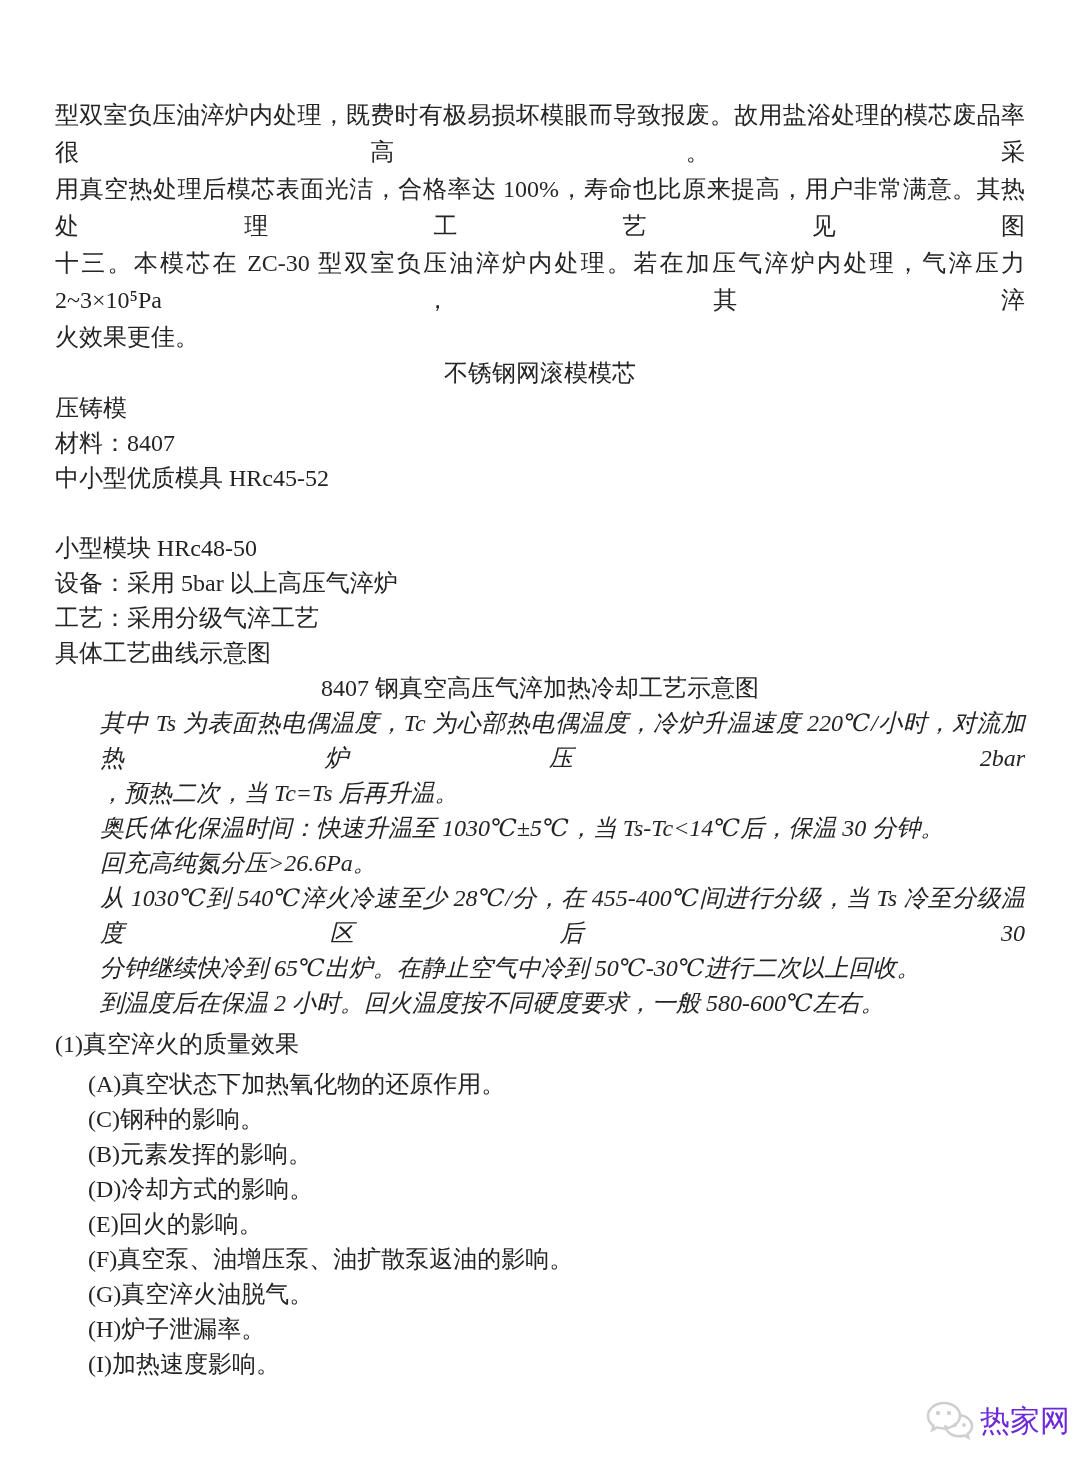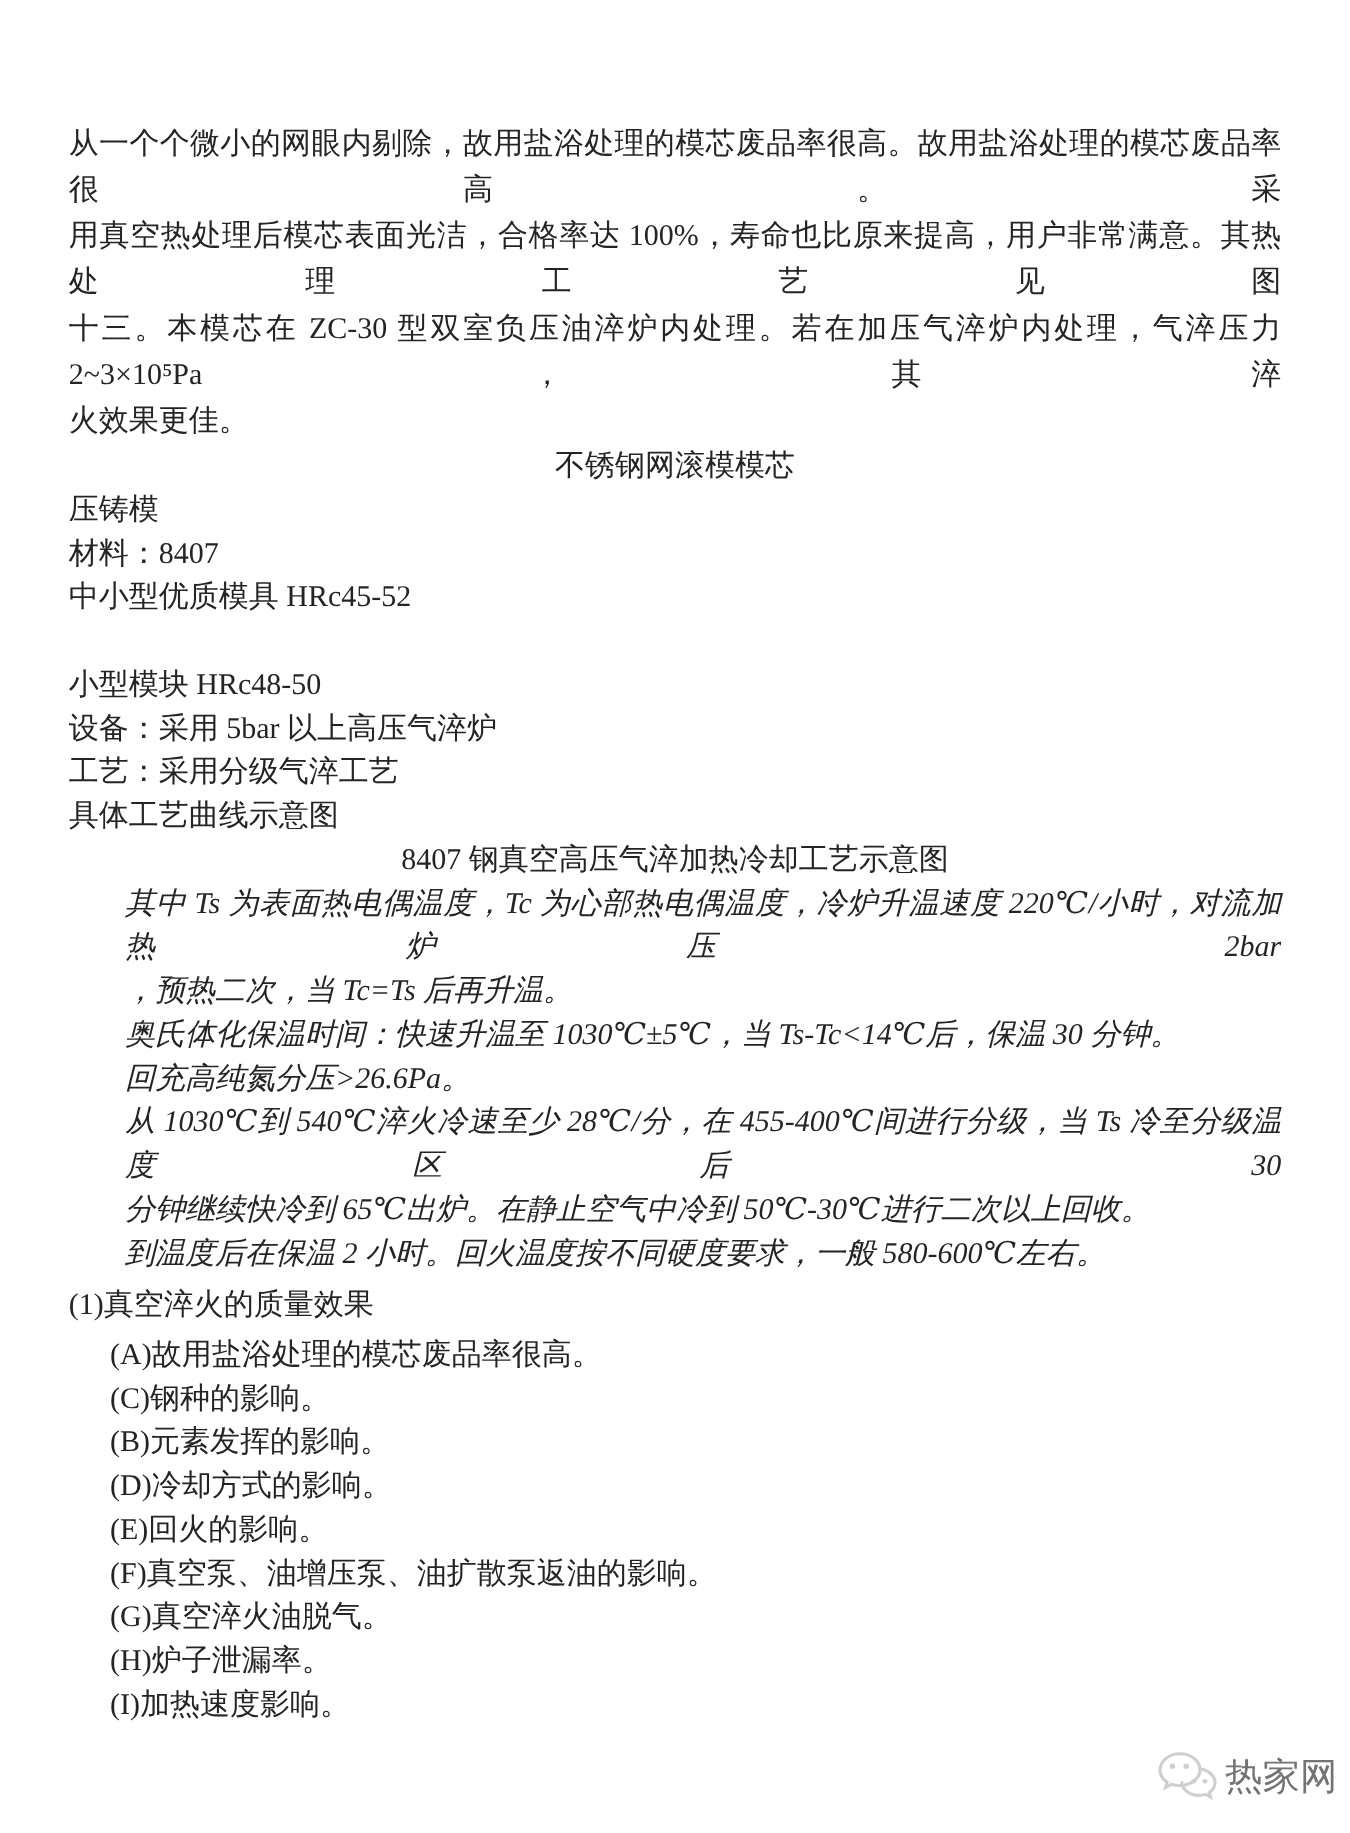--- a/index.html
+++ b/index.html
@@ -37,35 +37,35 @@
     margin-top: 0;
     white-space: nowrap;
   }
   .watermark {
     position: absolute;
     right: 10px;
     bottom: 24px;
     display: flex;
     align-items: center;
     gap: 6px;
-    color: #737373;
+    color: #6d28d9;
     font-family: "Liberation Sans", "DejaVu Sans", sans-serif;
     font-size: 30px;
     text-shadow: 0 1px 0 #ffffff;
   }
   .watermark svg { display: block; }
 </style>
 </head>
 <body>
 
 <div class="page">
   <div class="content">
 
     <div class="intro">
-      <div class="line fill">从一个个微小的网眼内剔除，故用盐浴处理的模芯废品率很高。故用盐浴处理的模芯废品率很高。采</div>
+      <div class="line fill">型双室负压油淬炉内处理，既费时有极易损坏模眼而导致报废。故用盐浴处理的模芯废品率很高。采</div>
       <div class="line fill">用真空热处理后模芯表面光洁，合格率达 100%，寿命也比原来提高，用户非常满意。其热处理工艺见图</div>
       <div class="line fill">十三。本模芯在 ZC-30 型双室负压油淬炉内处理。若在加压气淬炉内处理，气淬压力 2~3×10⁵Pa，其淬</div>
       <div class="line">火效果更佳。</div>
     </div>
 
     <div class="line center">不锈钢网滚模模芯</div>
 
     <div>
       <div class="line">压铸模</div>
       <div class="line">材料：8407</div>
@@ -89,21 +89,21 @@
       <div class="line proc">奥氏体化保温时间：快速升温至 1030℃±5℃，当 Ts-Tc&lt;14℃后，保温 30 分钟。</div>
       <div class="line proc">回充高纯氮分压&gt;26.6Pa。</div>
       <div class="line proc fill">从 1030℃到 540℃淬火冷速至少 28℃/分，在 455-400℃间进行分级，当 Ts 冷至分级温度区后 30</div>
       <div class="line proc">分钟继续快冷到 65℃出炉。在静止空气中冷到 50℃-30℃进行二次以上回收。</div>
       <div class="line proc">到温度后在保温 2 小时。回火温度按不同硬度要求，一般 580-600℃左右。</div>
     </div>
 
     <div class="big-heading">(1)真空淬火的质量效果</div>
 
     <div>
-      <div class="line list-item">(A)故用盐浴处理的模芯废品率很高。</div>
+      <div class="line list-item">(A)真空状态下加热氧化物的还原作用。</div>
       <div class="line list-item">(C)钢种的影响。</div>
       <div class="line list-item">(B)元素发挥的影响。</div>
       <div class="line list-item">(D)冷却方式的影响。</div>
       <div class="line list-item">(E)回火的影响。</div>
       <div class="line list-item">(F)真空泵、油增压泵、油扩散泵返油的影响。</div>
       <div class="line list-item">(G)真空淬火油脱气。</div>
       <div class="line list-item">(H)炉子泄漏率。</div>
       <div class="line list-item">(I)加热速度影响。</div>
 
     </div>

